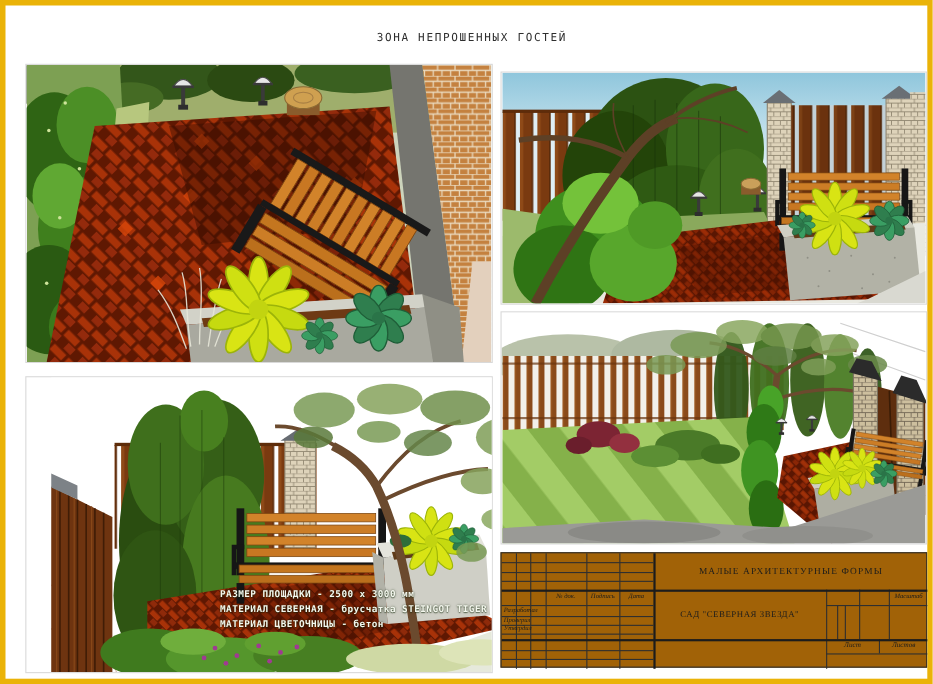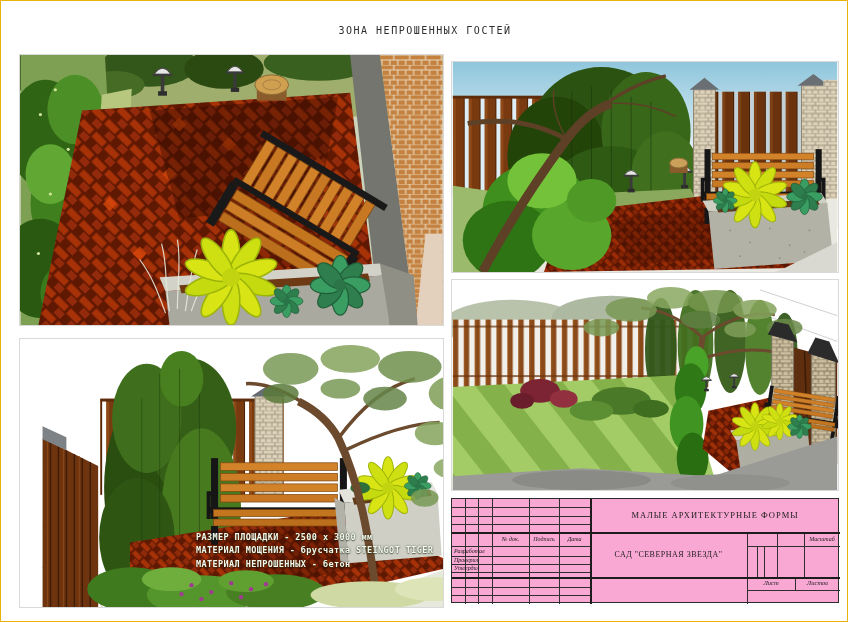--- a/index.html
+++ b/index.html
@@ -1,18 +1,18 @@
 <!DOCTYPE html>
 <html><head>
 <meta charset="utf-8">
 <style>
   html,body{margin:0;padding:0;background:#ffffff;}
   #sheet{
     position:relative;width:848px;height:622px;background:#ffffff;
-    border:1px solid #eab308;box-sizing:border-box;overflow:hidden;
+    border:5px solid #eab308;box-sizing:border-box;overflow:hidden;
     font-family:"DejaVu Sans","Liberation Sans",sans-serif;
   }
   .page-title{
     position:absolute;top:24px;left:0;width:848px;text-align:center;
     font-family:"DejaVu Sans Mono","Liberation Mono",monospace;
     font-size:10px;letter-spacing:1.5px;color:#2e2e2e;
   }
   .panel{position:absolute;border:1px solid #d9d9d9;box-sizing:border-box;overflow:hidden;background:#fff;}
   #panel-tl{left:18px;top:53px;width:425px;height:272px;}
   #panel-bl{left:18px;top:337px;width:425px;height:270px;padding-left:22px;}
@@ -22,21 +22,21 @@
   .specs{
     position:absolute;left:176px;top:192px;z-index:5;
     font-family:"DejaVu Sans Mono","Liberation Mono",monospace;
     font-size:8.5px;font-weight:bold;color:#f4f7ee;line-height:13.4px;
     letter-spacing:.4px;text-shadow:0 0 2px rgba(20,40,10,.75),0 1px 1px rgba(20,40,10,.5);
     white-space:nowrap;
   }
   
   #title-block{
     position:absolute;left:450px;top:497px;width:388px;height:105px;
-    border:1.5px solid #2b2b2b;box-sizing:border-box;background:#f9a8d4;
+    border:1.5px solid #2b2b2b;box-sizing:border-box;background:#a16207;
     font-family:"Liberation Serif","DejaVu Serif",serif;color:#1c1c1c;
   }
   .vl,.hl{position:absolute;background:#2f2f2f;}
   .vl{width:1px;} .hl{height:1px;}
   .vl.bold{width:1.5px;background:#1c1c1c;} .hl.bold{height:1.5px;background:#1c1c1c;}
   .tbcell{
     position:absolute;display:flex;align-items:center;justify-content:center;
     font-style:italic;font-size:6px;line-height:1;white-space:nowrap;overflow:hidden;
   }
   .tbcell.left{justify-content:flex-start;padding-left:2px;box-sizing:border-box;}
@@ -300,22 +300,22 @@
             <circle cx="160" cy="262" r="2.2"></circle>
             <circle cx="200" cy="260" r="2.2"></circle>
             <circle cx="140" cy="257" r="2.2"></circle>
           </g>
         <ellipse cx="330" cy="258" rx="60" ry="14" fill="#cfd9a4"></ellipse>
         <ellipse cx="395" cy="252" rx="40" ry="12" fill="#dde4b8"></ellipse>
       </g>
     </svg>
     <div class="specs">
       <div>РАЗМЕР ПЛОЩАДКИ - 2500 х 3000 мм</div>
-      <div>МАТЕРИАЛ МОЩЕНИЯ - брусчатка STEINGOT TIGER</div>
-      <div>МАТЕРИАЛ НЕПРОШЕННЫХ - бетон</div>
+      <div>МАТЕРИАЛ СЕВЕРНАЯ - брусчатка STEINGOT TIGER</div>
+      <div>МАТЕРИАЛ ЦВЕТОЧНИЦЫ - бетон</div>
     </div>
   </div>
 
   <div class="panel" id="panel-tr">
     <svg width="386" height="210" viewBox="0 0 388 212">
       <defs>
         <linearGradient id="g3" x1="0" y1="0" x2="0" y2="1">
           <stop offset="0" stop-color="#8fc6dc"></stop>
             <stop offset="1" stop-color="#f4fafc"></stop>
         </linearGradient>

